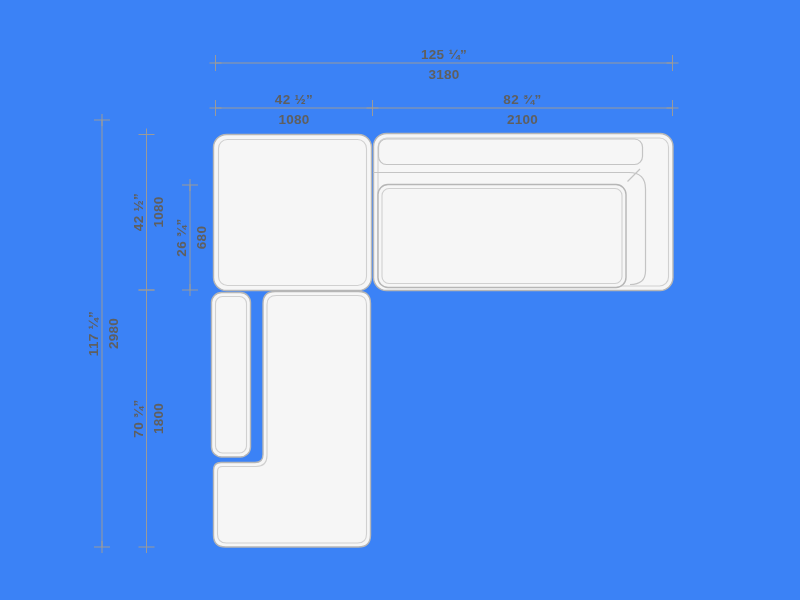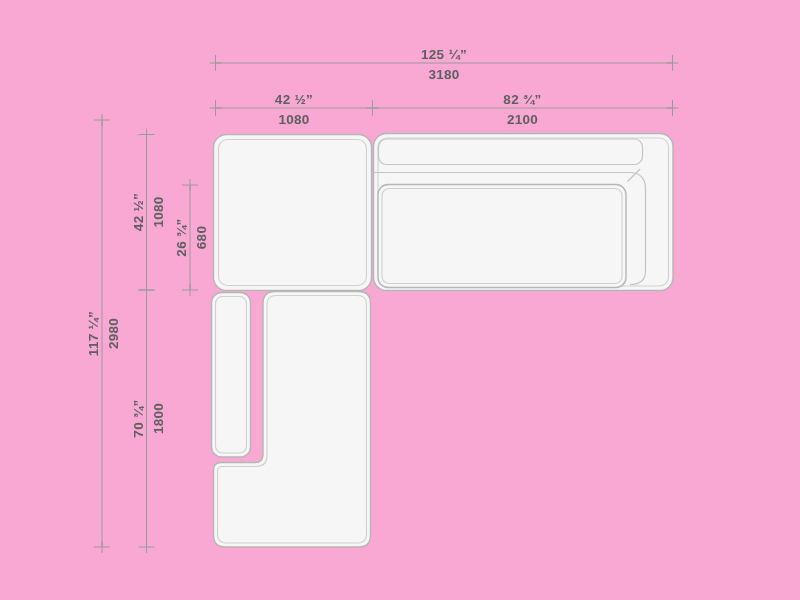--- a/index.html
+++ b/index.html
@@ -5,21 +5,21 @@
   html, body {
     margin: 0;
     padding: 0;
     background: #f4f4f4;
     font-family: "Liberation Sans", "DejaVu Sans", sans-serif;
   }
   .stage {
     position: relative;
     width: 800px;
     height: 600px;
-    background: #f9a8d4;
+    background: #3b82f6;
     overflow: hidden;
   }
   svg { display: block; }
   .module-outer {
     fill: #f6f6f6;
     stroke: #b6b6b6;
     stroke-width: 1.4;
   }
   .module-inner {
     fill: none;

